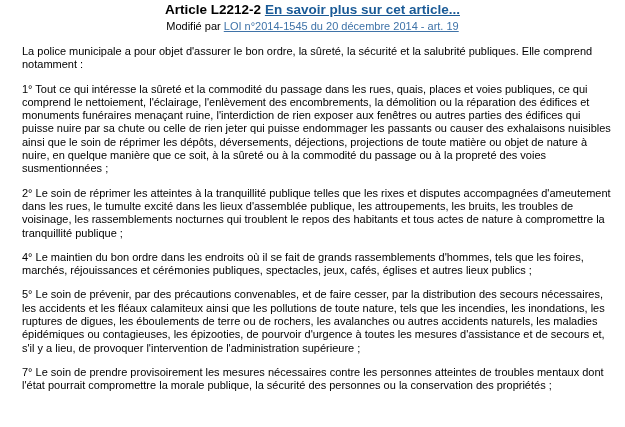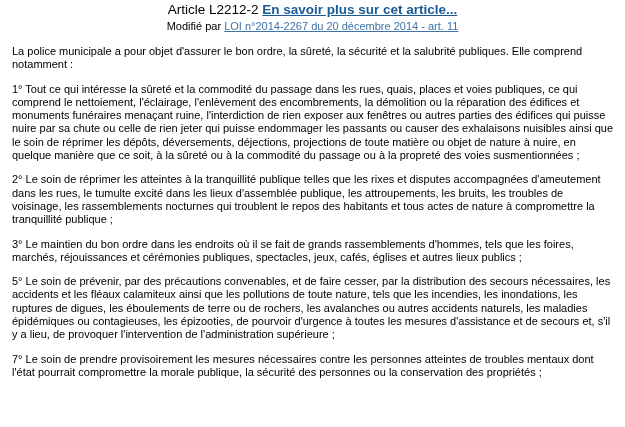--- a/index.html
+++ b/index.html
@@ -25,21 +25,21 @@
   .doc-header {
     text-align: center;
     padding-top: 2px;
   }
   .title-line {
     font-size: 13.5px;
     line-height: 16px;
     white-space: nowrap;
   }
   .title-text {
-    font-weight: normal;
+    font-weight: bold;
     color: #000000;
     font-size: 13.5px;
   }
   .title-link {
     color: #1a5a96;
     font-weight: bold;
     font-size: 13.5px;
     text-decoration: underline;
     cursor: pointer;
   }
@@ -51,21 +51,21 @@
   }
   .subtitle-text {
     color: #000000;
   }
   .subtitle-link {
     color: #3f73a8;
     text-decoration: underline;
     cursor: pointer;
   }
   .body-wrap {
-    padding: 0 10px 0 12px;
+    padding: 0 10px 0 22px;
     margin-top: 11px;
   }
   .para {
     font-size: 11px;
     line-height: 13.3px;
     color: #000000;
     text-align: left;
     margin: 0 0 11px 0;
     max-width: 607px;
   }
@@ -76,27 +76,27 @@
 </head>
 <body>
 
 <div class="page">
 
   <div class="doc-header">
     <div class="title-line">
       <span class="title-text">Article L2212-2</span><span>&nbsp;</span><a class="title-link" href="#">En savoir plus sur cet article...</a>
     </div>
     <div class="subtitle-line">
-      <span class="subtitle-text">Modifié par</span><span>&nbsp;</span><a class="subtitle-link" href="#">LOI n°2014-2267 du 20 décembre 2014 - art. 11</a>
+      <span class="subtitle-text">Modifié par</span><span>&nbsp;</span><a class="subtitle-link" href="#">LOI n°2014-1545 du 20 décembre 2014 - art. 19</a>
     </div>
   </div>
 
   <div class="body-wrap">
     <p class="para">La police municipale a pour objet d'assurer le bon ordre, la sûreté, la sécurité et la salubrité publiques. Elle comprend notamment :</p>
     <p class="para">1° Tout ce qui intéresse la sûreté et la commodité du passage dans les rues, quais, places et voies publiques, ce qui comprend le nettoiement, l'éclairage, l'enlèvement des encombrements, la démolition ou la réparation des édifices et monuments funéraires menaçant ruine, l'interdiction de rien exposer aux fenêtres ou autres parties des édifices qui puisse nuire par sa chute ou celle de rien jeter qui puisse endommager les passants ou causer des exhalaisons nuisibles ainsi que le soin de réprimer les dépôts, déversements, déjections, projections de toute matière ou objet de nature à nuire, en quelque manière que ce soit, à la sûreté ou à la commodité du passage ou à la propreté des voies susmentionnées ;</p>
     <p class="para">2° Le soin de réprimer les atteintes à la tranquillité publique telles que les rixes et disputes accompagnées d'ameutement dans les rues, le tumulte excité dans les lieux d'assemblée publique, les attroupements, les bruits, les troubles de voisinage, les rassemblements nocturnes qui troublent le repos des habitants et tous actes de nature à compromettre la tranquillité publique ;</p>
-    <p class="para">3° Le maintien du bon ordre dans les endroits où il se fait de grands rassemblements d'hommes, tels que les foires, marchés, réjouissances et cérémonies publiques, spectacles, jeux, cafés, églises et autres lieux publics ;</p>
+    <p class="para">4° Le maintien du bon ordre dans les endroits où il se fait de grands rassemblements d'hommes, tels que les foires, marchés, réjouissances et cérémonies publiques, spectacles, jeux, cafés, églises et autres lieux publics ;</p>
     <p class="para">5° Le soin de prévenir, par des précautions convenables, et de faire cesser, par la distribution des secours nécessaires, les accidents et les fléaux calamiteux ainsi que les pollutions de toute nature, tels que les incendies, les inondations, les ruptures de digues, les éboulements de terre ou de rochers, les avalanches ou autres accidents naturels, les maladies épidémiques ou contagieuses, les épizooties, de pourvoir d'urgence à toutes les mesures d'assistance et de secours et, s'il y a lieu, de provoquer l'intervention de l'administration supérieure ;</p>
     <p class="para">7° Le soin de prendre provisoirement les mesures nécessaires contre les personnes atteintes de troubles mentaux dont l'état pourrait compromettre la morale publique, la sécurité des personnes ou la conservation des propriétés ;</p>
 
   </div>
 
 </div>
 
 </body></html>

